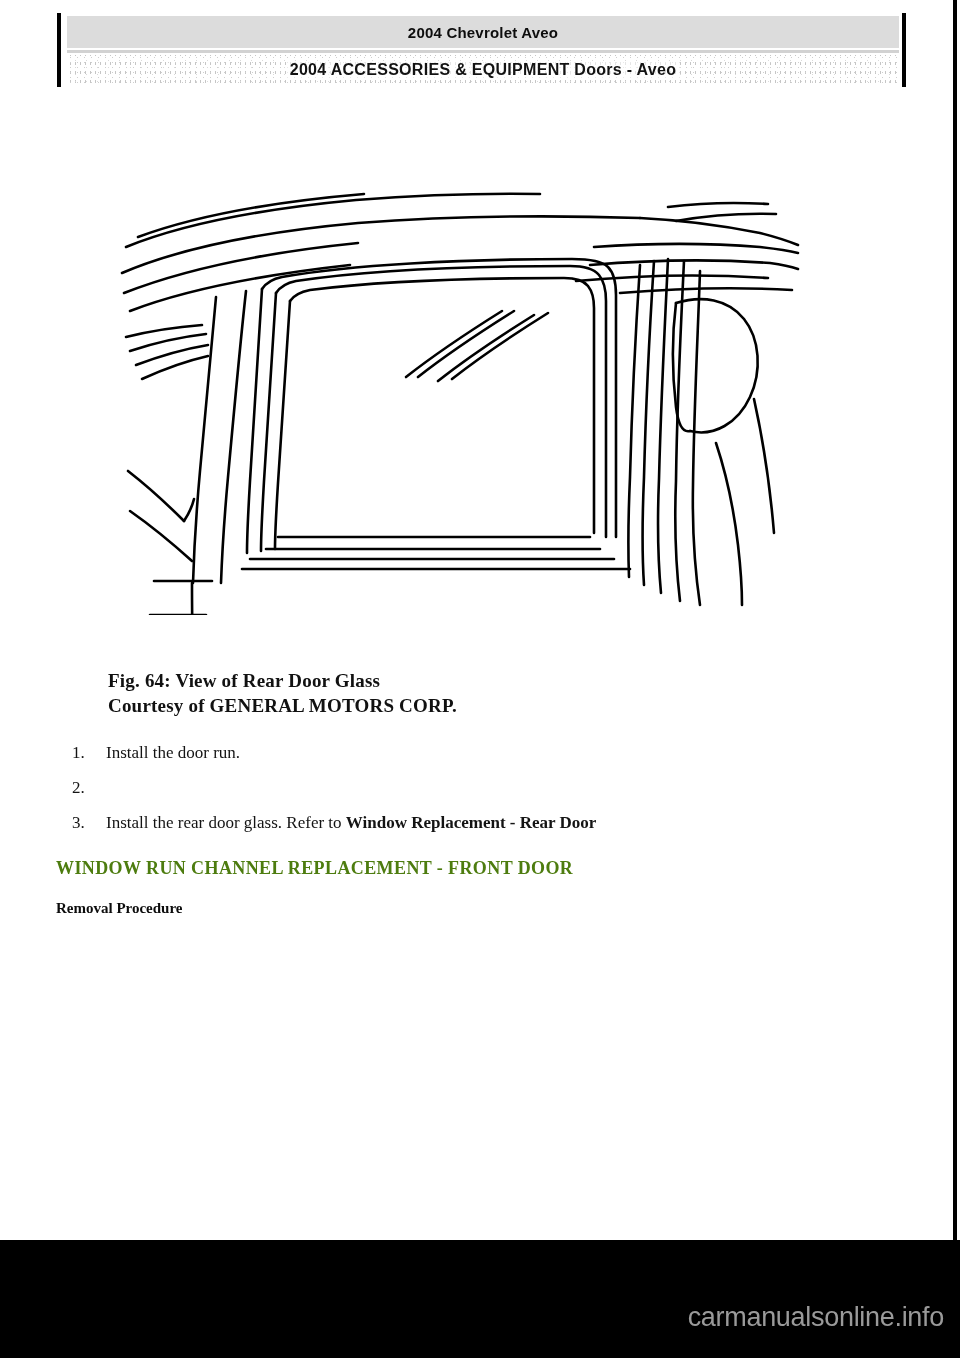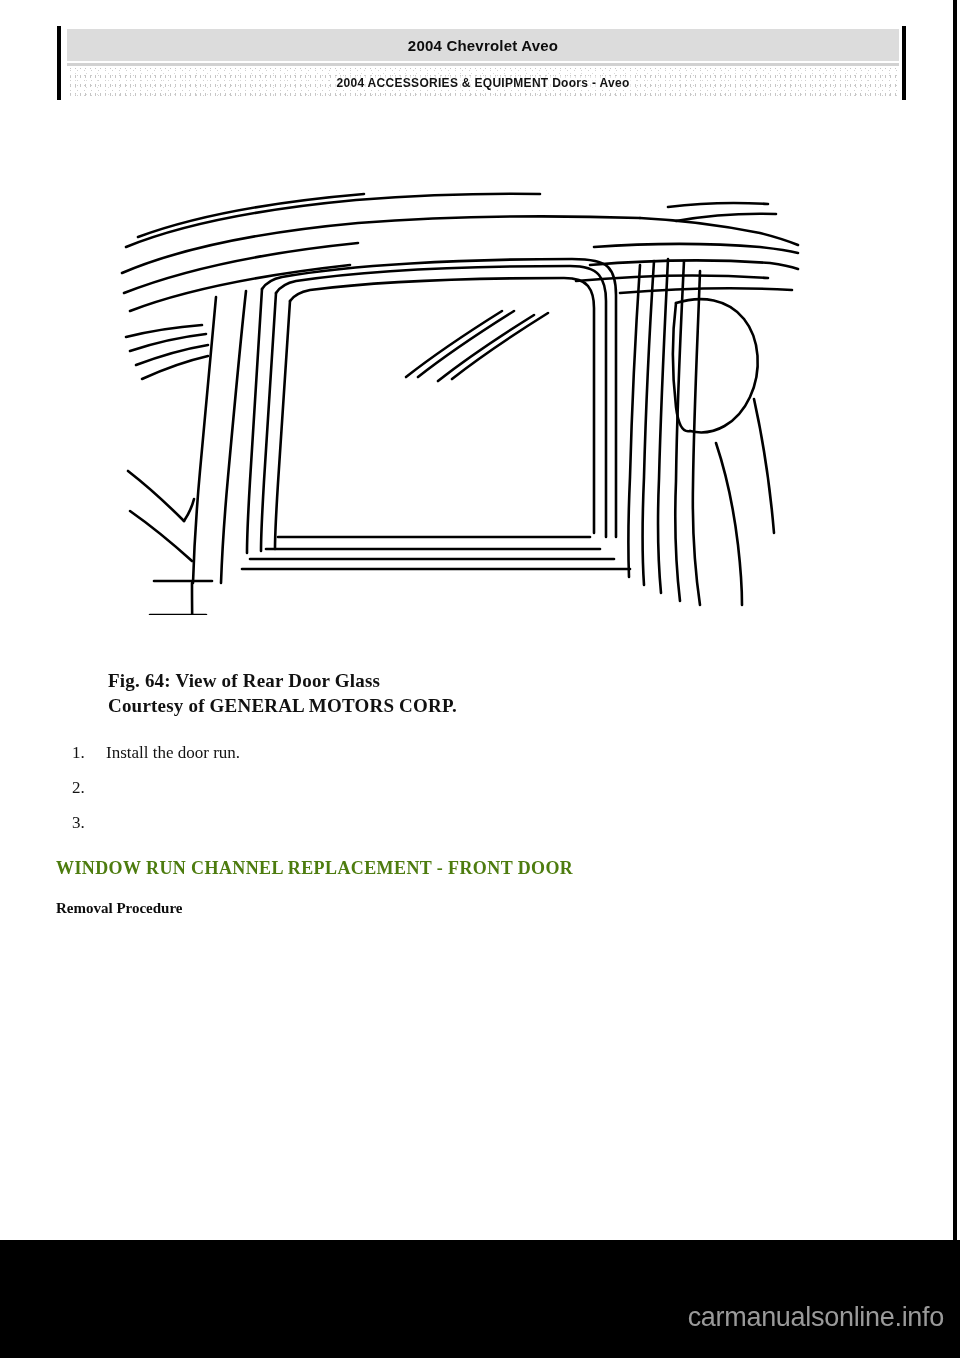--- a/index.html
+++ b/index.html
@@ -45,21 +45,21 @@
     font-size: 27px;
     letter-spacing: -0.3px;
     line-height: 34px;
     white-space: nowrap;
   }
 
   
   .header-wrap {
     position: absolute;
     left: 57px;
-    top: 26px;
+    top: 13px;
     width: 853px;
     height: 74px;
   }
   .header-rule-left {
     position: absolute;
     left: 0;
     top: 0;
     width: 4px;
     height: 74px;
     background: #000000;
@@ -110,21 +110,21 @@
     background-color: #ffffff;
     background-image:
       radial-gradient(#cfcfcf 0.8px, transparent 0.9px),
       radial-gradient(#dadada 0.7px, transparent 0.8px),
       radial-gradient(#c6c6c6 0.6px, transparent 0.7px);
     background-size: 7px 5px, 11px 7px, 5px 9px;
     background-position: 0 0, 3px 2px, 1px 4px;
   }
   .subtitle-text {
     font-family: "Liberation Sans", "DejaVu Sans", sans-serif;
-    font-size: 12px;
+    font-size: 16px;
     font-weight: bold;
     color: #131313;
     letter-spacing: 0.3px;
     background: rgba(255,255,255,0.55);
     padding: 0 4px;
   }
 
   
   .figure {
     position: absolute;
@@ -323,20 +323,21 @@
       <span class="step-num">1.</span>
       <span class="step-text"><span>Install the door run.</span><b></b></span>
     </div>
 
     <div class="step">
       <span class="step-num">2.</span>
     </div>
 
     <div class="step">
       <span class="step-num">3.</span>
+      <span class="step-text"><span>Install the rear door glass. Refer to </span><b>Window Replacement - Rear Door</b></span>
     </div>
 
   </div>
 
   <div class="section-heading">WINDOW RUN CHANNEL REPLACEMENT - FRONT DOOR</div>
 
   <div class="sub-heading">Removal Procedure</div>
 
   <div class="bottom-band"></div>
   <div class="watermark">carmanualsonline.info</div>

